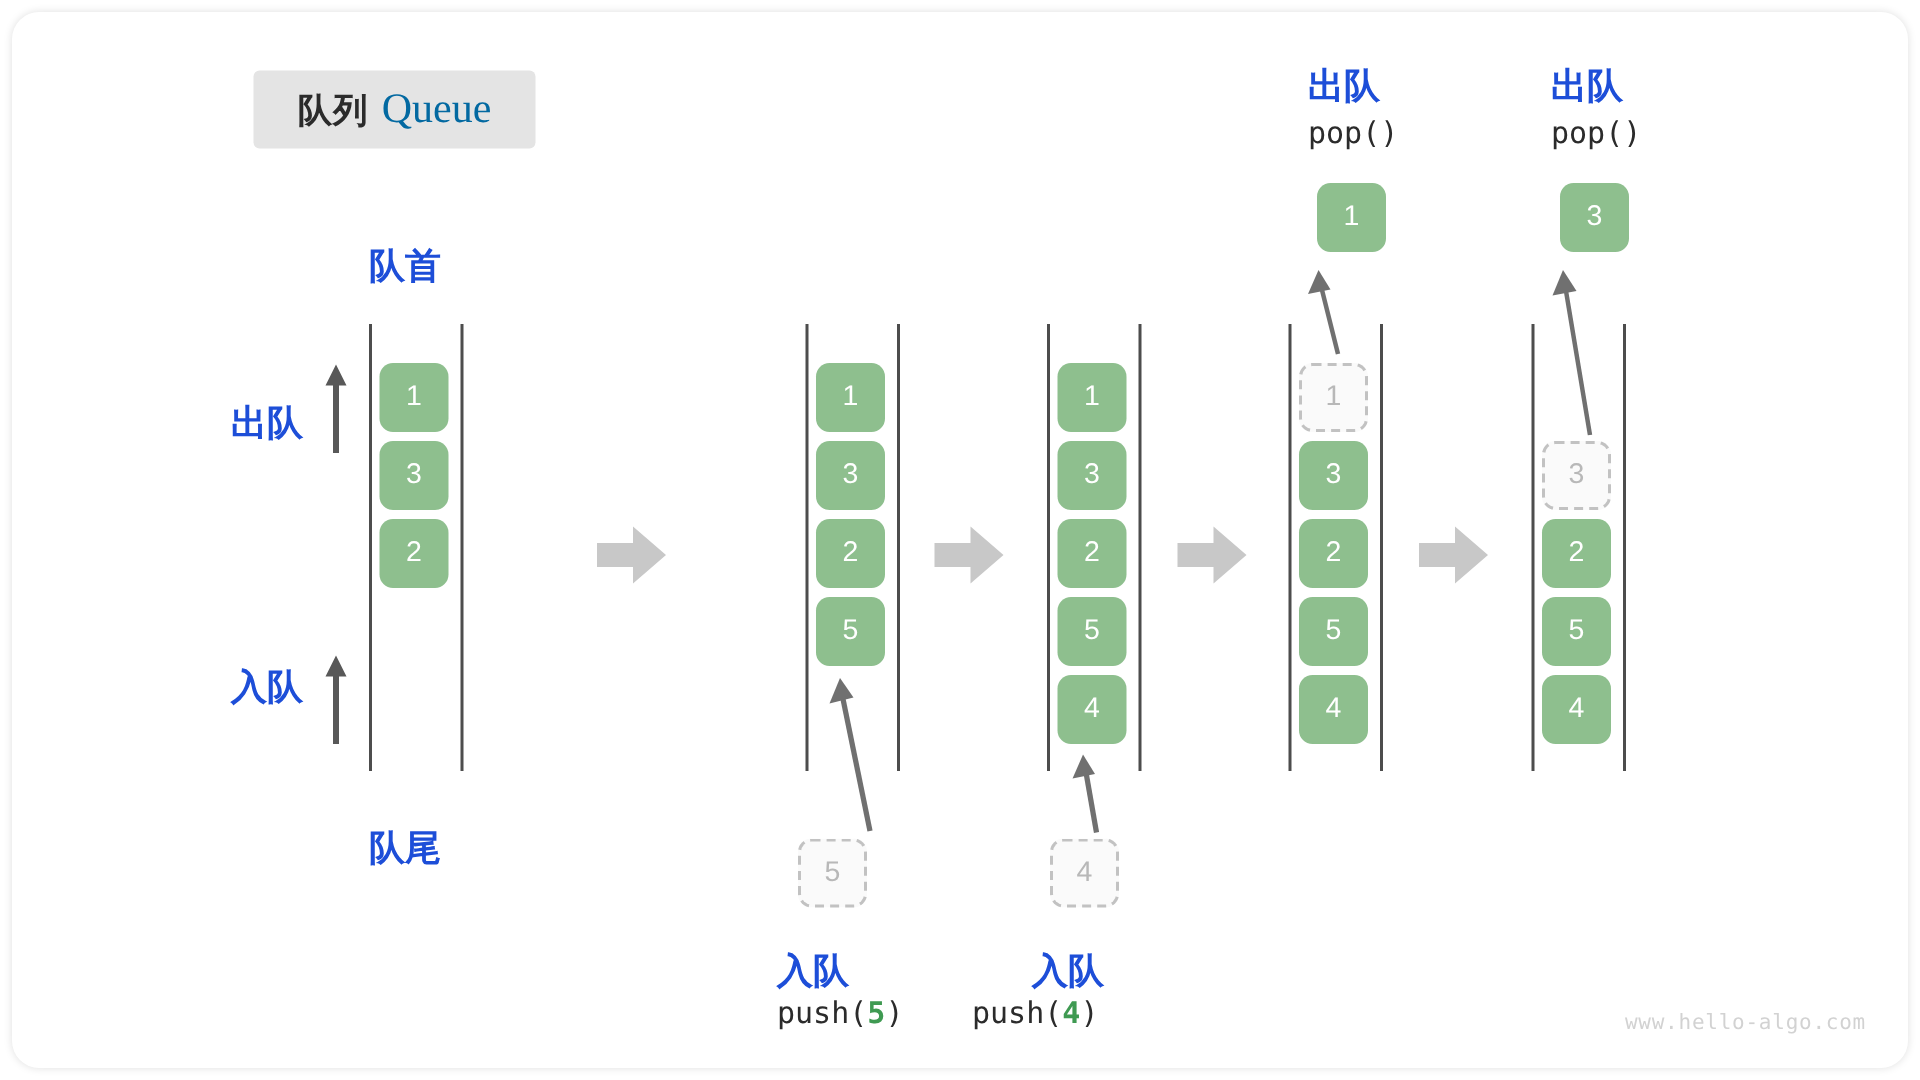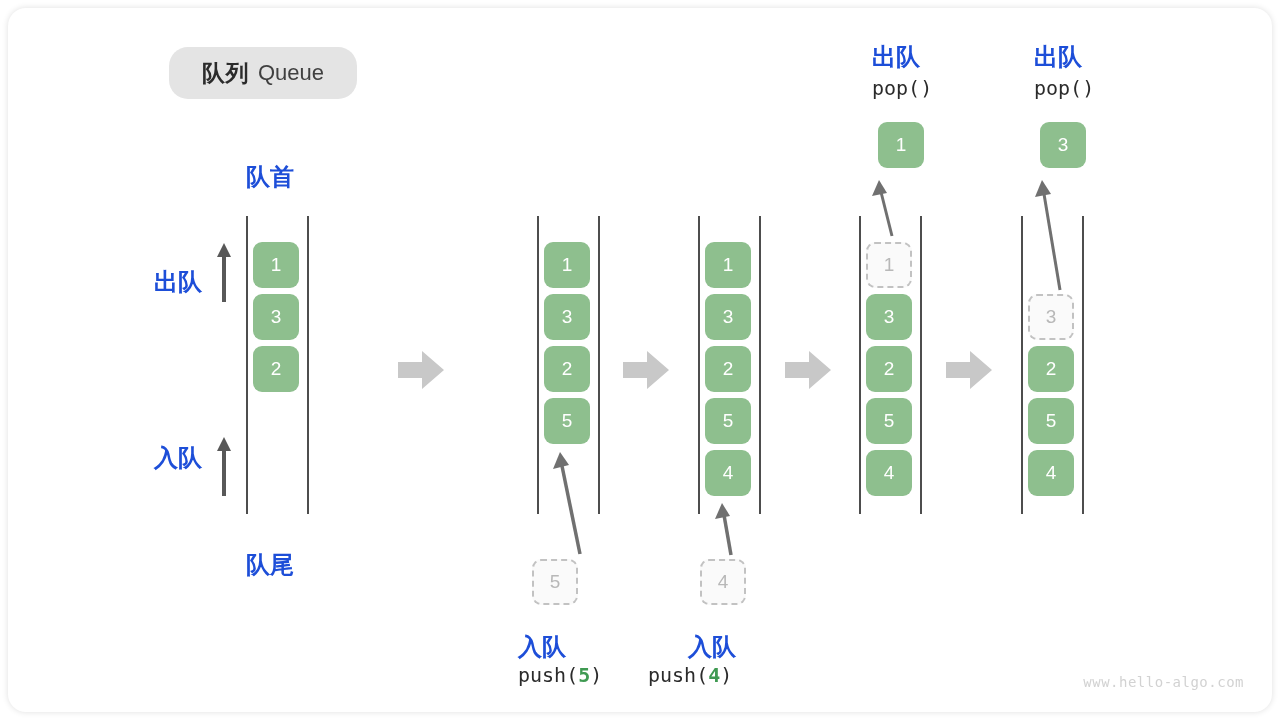--- a/index.html
+++ b/index.html
@@ -26,36 +26,36 @@
   }
   .abs { position: absolute; }
 
   
   #title-badge {
     left: 161px;
     top: 39px;
     width: 188px;
     height: 52px;
     background: #e4e4e4;
-    border-radius: 19px;
+    border-radius: 4px;
     display: flex;
     align-items: center;
     justify-content: center;
     gap: 9px;
   }
   #title-badge .cn {
     font-size: 23px;
     font-weight: bold;
     color: #2b2b2b;
     letter-spacing: 0.5px;
   }
   #title-badge .en {
-    font-family: Liberation Sans, sans-serif;
-    font-size: 22px;
-    color: #404040;
+    font-family: Liberation Serif, serif;
+    font-size: 28px;
+    color: #0369a1;
   }
 
   
   .cn-label {
     font-size: 24px;
     font-weight: bold;
     color: #1d4ed8;
     white-space: nowrap;
   }
   .code-label {

